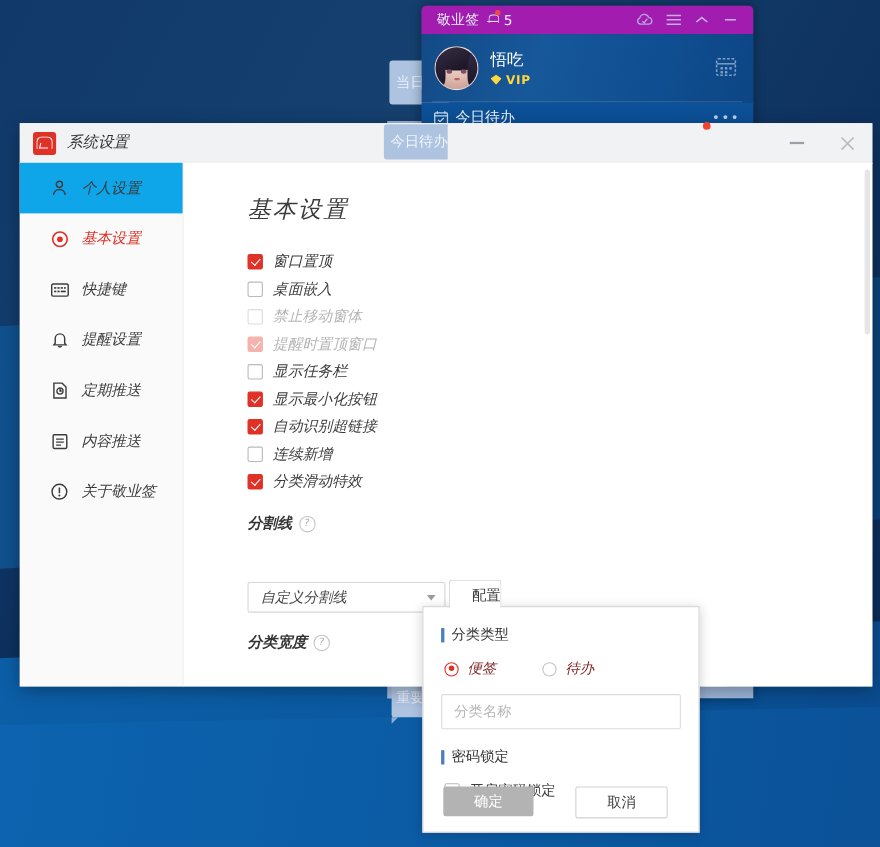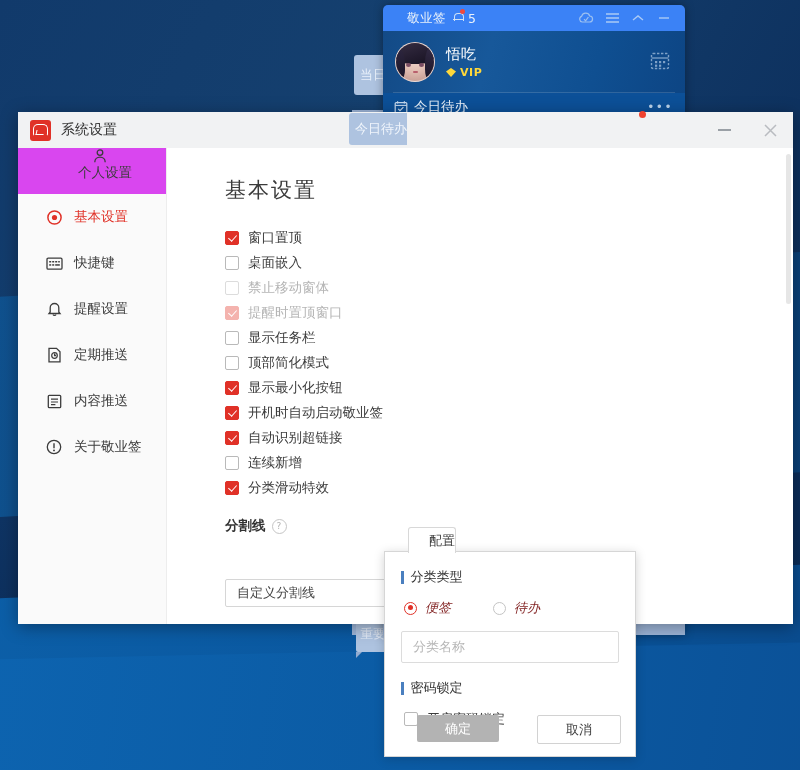--- a/index.html
+++ b/index.html
@@ -35,22 +35,22 @@
   }
 
   
   #note-app{
     position:absolute;left:383px;top:5px;width:302px;height:630px;
     border-radius:5px 5px 0 0;
     box-shadow:0 0 10px rgba(0,0,0,.35);
     overflow:hidden;
   }
   #note-titlebar{
-    height:26px;background:#3b82f6;
-    display:flex;align-items:center;padding:0 8px 0 24px;
+    height:26px;background:#a21caf;
+    display:flex;align-items:center;padding:0 8px 0 14px;
     color:#cfe2f5;font-size:12.5px;
   }
   #note-titlebar .ttl{font-size:12.5px;color:#e7f0fa;letter-spacing:.5px;}
   .bell-wrap{position:relative;display:inline-block;margin-left:7px;}
   .bell{display:inline-block;width:10px;height:11px;position:relative;}
   .bell:before{
     content:"";position:absolute;left:1px;top:1px;width:8px;height:7px;
     border:1.3px solid #cfe2f5;border-bottom:none;border-radius:4px 4px 0 0;
   }
   .bell:after{
@@ -181,21 +181,21 @@
   #right-dots{position:absolute;left:672px;top:600px;display:flex;flex-direction:column;}
   #right-dots i{width:2.5px;height:2.5px;border-radius:50%;background:#c6d6ea;margin:2px 0;}
 
   #note-scroll{
     position:absolute;left:678px;top:130px;width:4px;height:120px;border-radius:2px;background:#dfe7f2;
   }
 
   
   #settings-win{
     position:absolute;left:18px;top:112px;width:775px;height:512px;
-    background:#ffffff;box-shadow:0 3px 16px rgba(0,0,0,.35);
+    background:#ffffff;box-shadow:0 3px 16px rgba(0,0,0,.35);font-style:italic;
   }
   #settings-title{
     height:36px;background:#f1f2f3;border-bottom:1px solid #e3e4e6;
     display:flex;align-items:center;padding:0 0 0 12px;
   }
   .app-logo{
     width:21px;height:21px;background:#e03127;border-radius:3px;position:relative;flex:0 0 21px;
     display:flex;align-items:center;justify-content:center;
   }
   .app-logo span{
@@ -210,21 +210,21 @@
   #settings-title .sp{flex:1;}
   .winbtn{width:46px;height:36px;display:flex;align-items:center;justify-content:center;color:#9aa0a6;}
   .winbtn.min i{display:block;width:13px;height:1.4px;background:#9aa0a6;}
 
   #settings-body{position:absolute;left:0;top:36px;right:0;bottom:0;display:flex;}
   #settings-side{width:148px;background:#fafafa;border-right:1px solid #ededed;}
   .side-item{
     height:46px;display:flex;align-items:center;padding-left:26px;color:#3c3c3c;font-size:13.5px;
   }
   .side-item .si{width:20px;display:flex;align-items:center;justify-content:center;margin-right:10px;}
-  .side-item.hl{background:#d946ef;flex-direction:column;}
+  .side-item.hl{background:#0ea5e9;}
   .side-item.active{color:#e03127;}
   #settings-main{flex:1;position:relative;background:#fff;overflow:hidden;}
   #main-pad{padding:28px 0 0 58px;}
   #sec-title{font-size:21px;color:#3b3b3b;letter-spacing:2px;margin-bottom:22px;}
   .cb-row{display:flex;align-items:center;height:23px;margin-bottom:2px;}
   .cb{
     width:14px;height:14px;border:1.4px solid #b9b9b9;border-radius:2px;box-sizing:border-box;
     flex:0 0 14px;margin-right:9px;position:relative;background:#fff;
   }
   .cb.on{background:#e03127;border-color:#e03127;}
@@ -267,21 +267,21 @@
   }
   .rd.on{border-color:#e03127;}
   .rd.on:after{content:"";position:absolute;left:2.6px;top:2.6px;width:5.2px;height:5.2px;border-radius:50%;background:#e03127;}
   .radio-row .rl{font-size:13px;color:#7f1d1d;margin-right:42px;font-style:italic;}
   #cat-name-input{
     margin:14px 16px 0 16px;height:30px;border:1px solid #dcdcdc;border-radius:2px;
     display:flex;align-items:center;padding-left:11px;font-size:13px;color:#b6b6b6;
   }
   #pwd-row{display:flex;align-items:center;padding-left:19px;margin-top:13px;}
   #pwd-row .cl{font-size:13px;color:#3c3c3c;}
-  #pop-btns{position:absolute;right:14px;bottom:12px;display:flex;}
+  #pop-btns{position:absolute;right:28px;bottom:12px;display:flex;}
   .pbtn{
     height:27px;min-width:58px;display:flex;align-items:center;justify-content:center;
     font-size:13px;border-radius:2px;padding:0 12px;
   }
   .pbtn.primary{background:#b3b3b3;color:#fff;margin-right:10px;}
   .pbtn.ghost{background:#fff;border:1px solid #d2d2d2;color:#3c3c3c;margin-left:28px;}
 </style>
 </head>
 <body>
 
@@ -604,30 +604,22 @@
         </div>
         <div class="cb-row disabled">
           <span class="cb on dim"></span>
           <span class="lb">提醒时置顶窗口</span>
         </div>
         <div class="cb-row">
           <span class="cb"></span>
           <span class="lb">显示任务栏</span>
         </div>
         <div class="cb-row">
-          <span class="cb"></span>
-          <span class="lb">顶部简化模式</span>
-        </div>
-        <div class="cb-row">
           <span class="cb on"></span>
           <span class="lb">显示最小化按钮</span>
-        </div>
-        <div class="cb-row">
-          <span class="cb on"></span>
-          <span class="lb">开机时自动启动敬业签</span>
         </div>
         <div class="cb-row">
           <span class="cb on"></span>
           <span class="lb">自动识别超链接</span>
         </div>
         <div class="cb-row">
           <span class="cb"></span>
           <span class="lb">连续新增</span>
         </div>
         <div class="cb-row">

